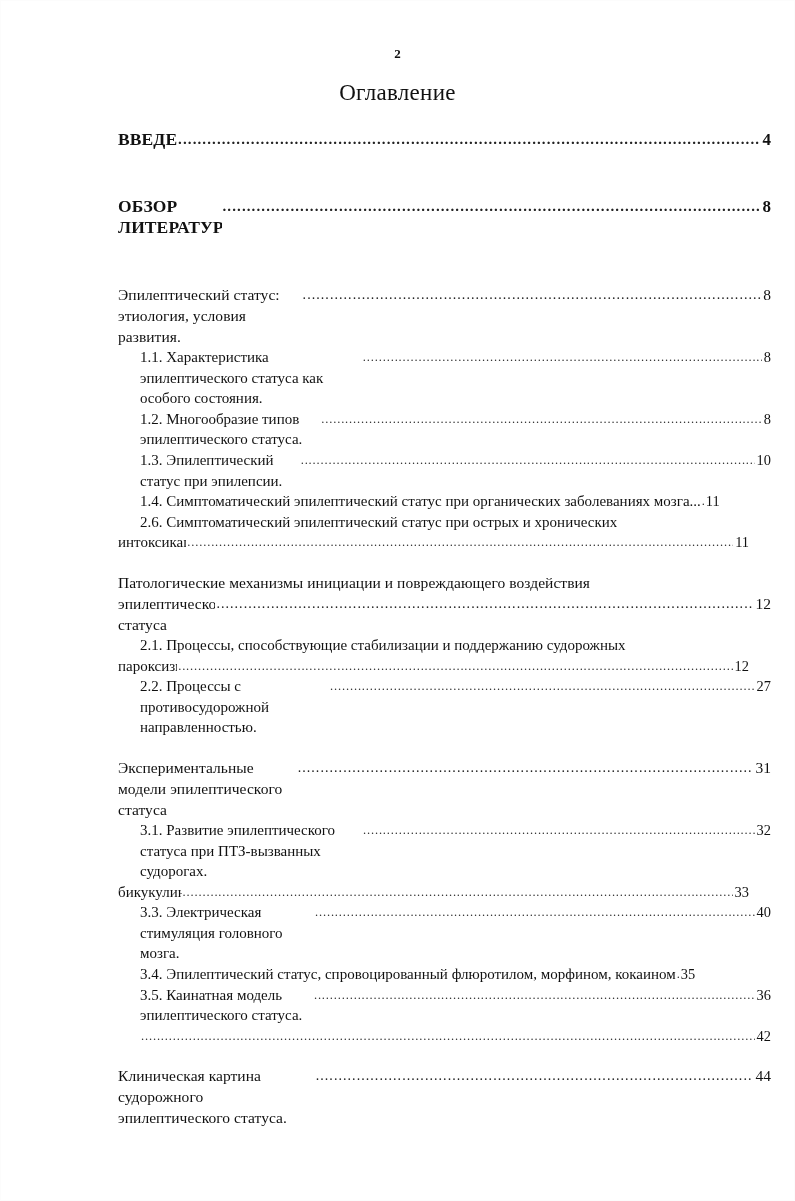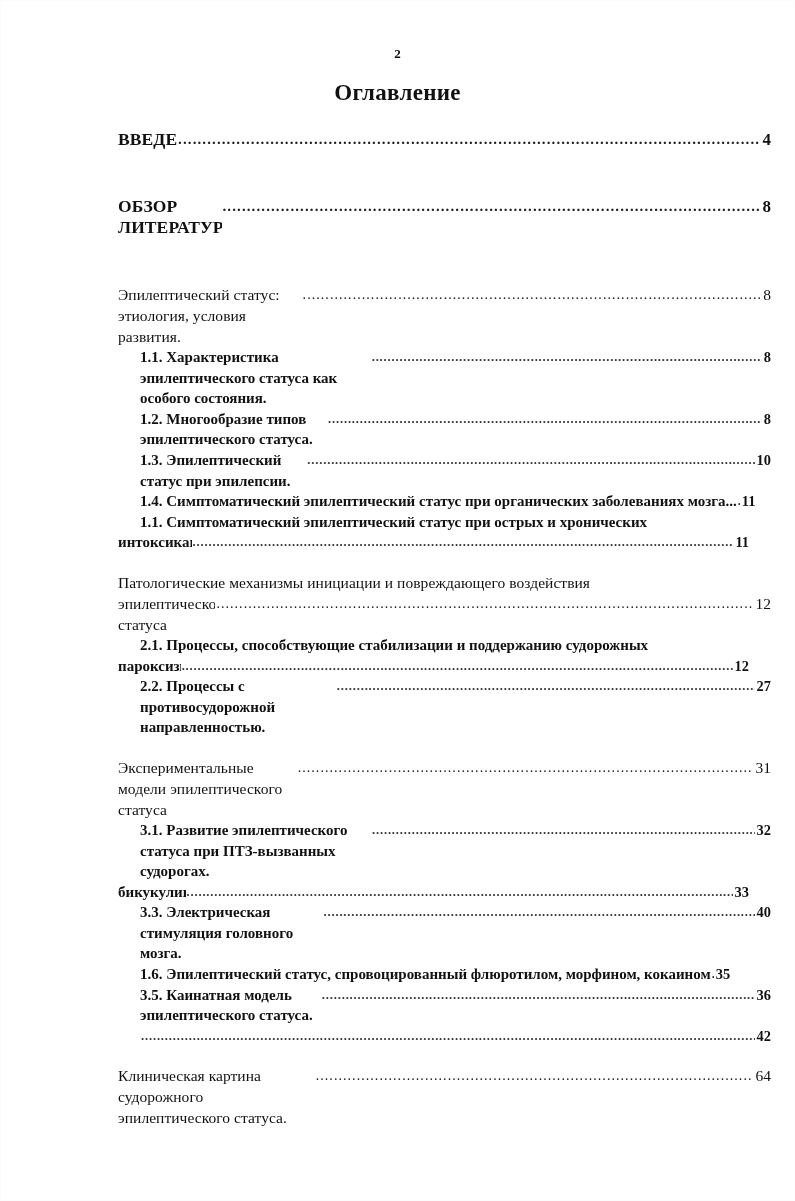--- a/index.html
+++ b/index.html
@@ -40,21 +40,21 @@
     font-weight: bold;
     letter-spacing: 0.2px;
   }
   .doc-title {
     position: absolute;
     top: 80px;
     left: 0;
     right: 0;
     text-align: center;
     font-size: 23px;
-    font-weight: bold;
+    font-weight: normal;
     letter-spacing: 0.3px;
   }
   .toc {
     position: absolute;
     top: 129px;
     left: 118px;
     width: 653px;
   }
   .entry {
     display: block;
@@ -110,21 +110,21 @@
     font-weight: normal;
     font-size: 15.5px;
     line-height: 21px;
     letter-spacing: 0.05px;
   }
   .lvl-sec .pageno { font-size: 15.5px; }
   .lvl-sec .leader { font-size: 14px; letter-spacing: 1.05px; }
 
   
   .lvl-sub {
-    font-weight: bold;
+    font-weight: normal;
     font-size: 15px;
     line-height: 20.6px;
     padding-left: 22px;
   }
   .lvl-sub .pageno { font-size: 14.4px; }
   .lvl-sub .leader { font-size: 12.5px; letter-spacing: 0.85px; color: #333; }
   
   .lvl-sub .cont { padding-left: 0; margin-left: -22px; }
   .lvl-sec .cont { padding-left: 0; }
   .gap-md { height: 19px; }
@@ -186,21 +186,21 @@
       </div>
       <div class="entry lvl-sub">
         <div class="entry-line">
           <span class="entry-text">1.4. Симптоматический эпилептический статус при органических заболеваниях мозга...</span>
           <span class="leader" style="max-width: 2px; min-width: 0px;"></span>
           <span class="pageno">11</span>
         </div>
       </div>
       <div class="entry lvl-sub">
         <div class="entry-line">
-          <span class="entry-text">1.1. Симптоматический эпилептический статус при острых и хронических</span>
+          <span class="entry-text">2.6. Симптоматический эпилептический статус при острых и хронических</span>
         </div>
         <div class="entry-line cont">
           <span class="entry-text">интоксикациях.</span>
           <span class="leader"></span>
           <span class="pageno">11</span>
         </div>
       </div>
       <div class="gap-md"></div>
       <div class="entry lvl-sec">
         <div class="entry-line">
@@ -253,21 +253,21 @@
       </div>
       <div class="entry lvl-sub">
         <div class="entry-line">
           <span class="entry-text">3.3. Электрическая стимуляция головного мозга. </span>
           <span class="leader"></span>
           <span class="pageno">40</span>
         </div>
       </div>
       <div class="entry lvl-sub">
         <div class="entry-line">
-          <span class="entry-text">1.6. Эпилептический статус, спровоцированный флюротилом, морфином, кокаином</span>
+          <span class="entry-text">3.4. Эпилептический статус, спровоцированный флюротилом, морфином, кокаином</span>
           <span class="leader" style="max-width: 2px; min-width: 0px;"></span>
           <span class="pageno">35</span>
         </div>
       </div>
       <div class="entry lvl-sub">
         <div class="entry-line">
           <span class="entry-text">3.5. Каинатная модель эпилептического статуса. </span>
           <span class="leader"></span>
           <span class="pageno">36</span>
         </div>
@@ -276,18 +276,18 @@
         <div class="entry-line">
           <span class="leader"></span>
           <span class="pageno">42</span>
         </div>
       </div>
       <div class="gap-md"></div>
       <div class="entry lvl-sec">
         <div class="entry-line">
           <span class="entry-text">Клиническая картина судорожного эпилептического статуса. </span>
           <span class="leader"></span>
-          <span class="pageno">64</span>
+          <span class="pageno">44</span>
         </div>
       </div>
     </div>
 
 </div>
 
 </body></html>

